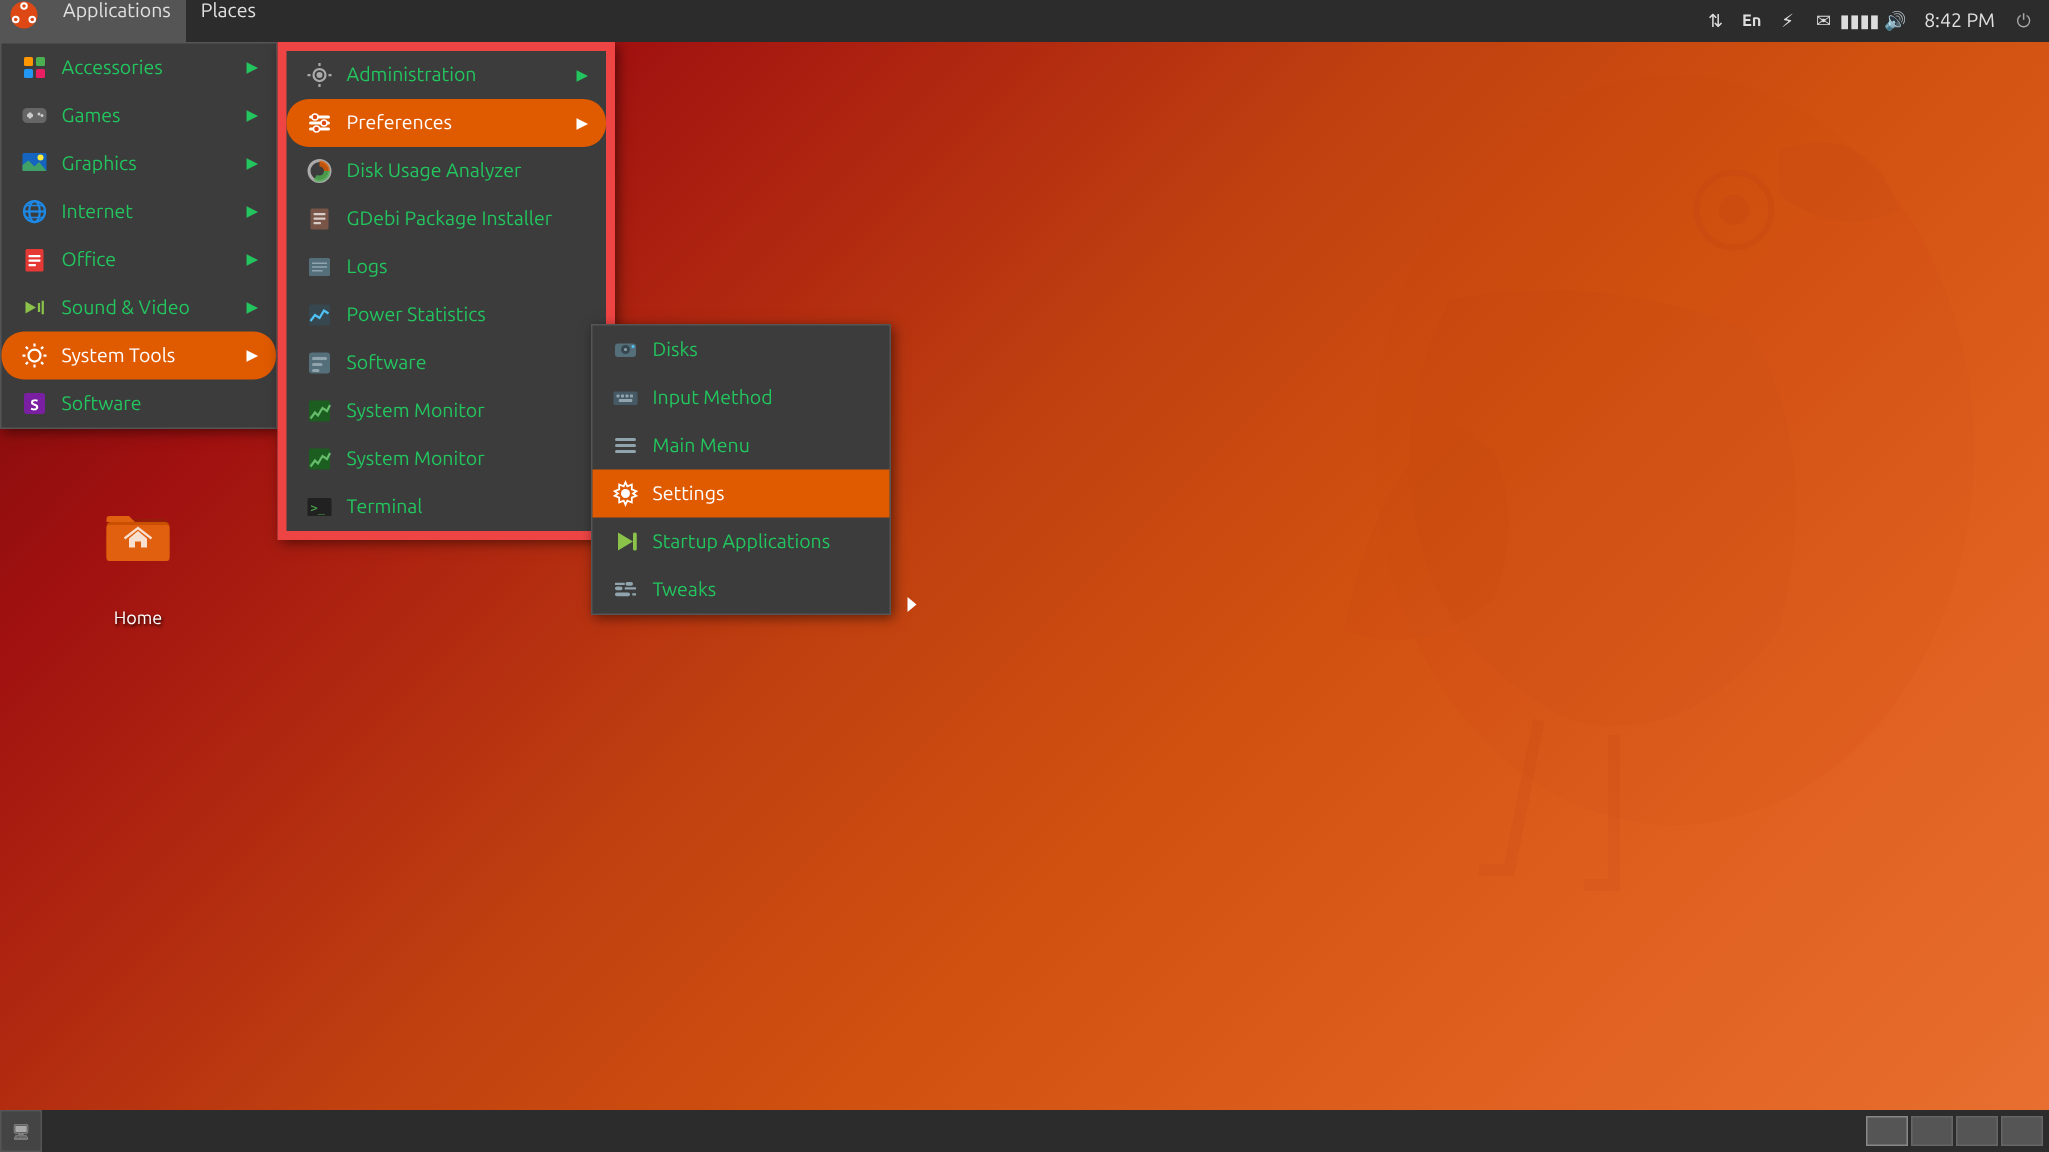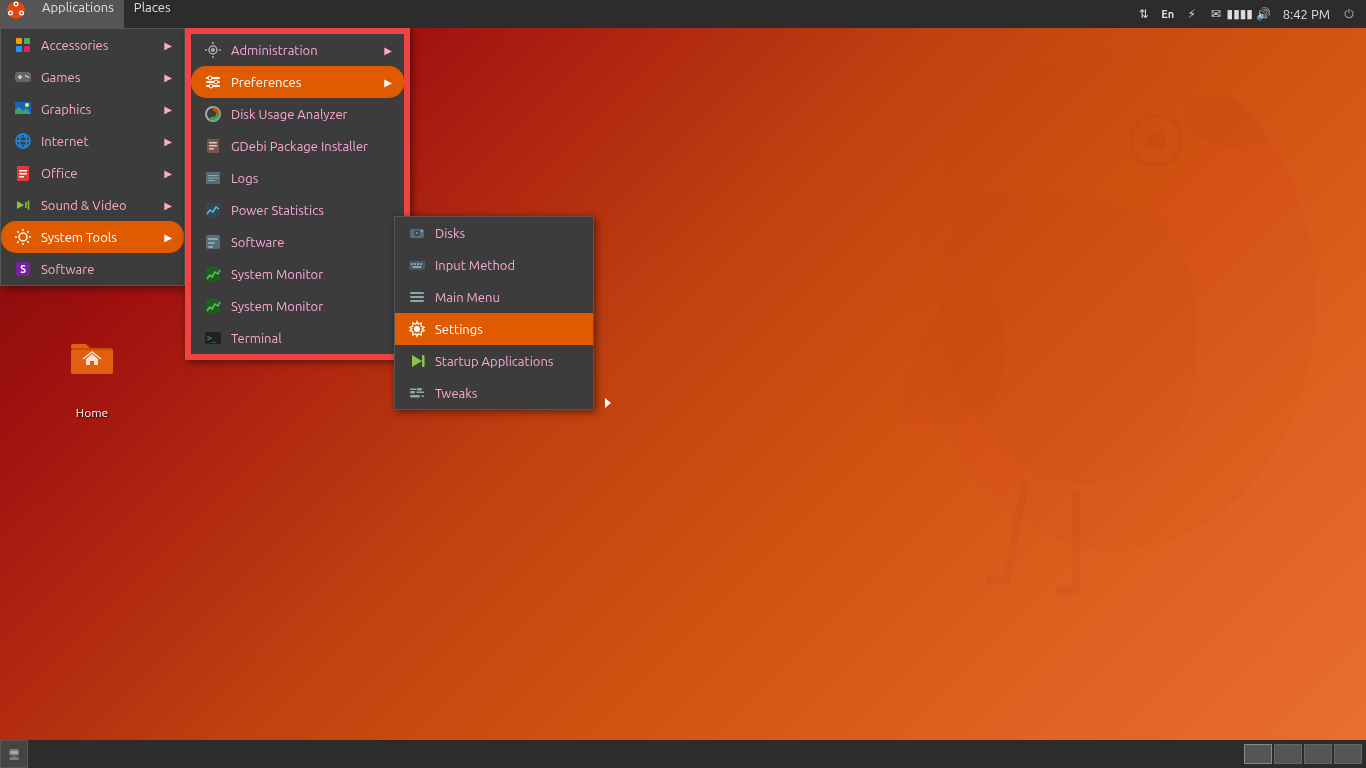--- a/index.html
+++ b/index.html
@@ -102,21 +102,21 @@
       min-width: 185px;
       z-index: 500;
       box-shadow: 2px 2px 8px rgba(0,0,0,0.5);
     }
 
     .dropdown-item {
       display: flex;
       align-items: center;
       gap: 8px;
       padding: 6px 12px;
-      color: #f9a8d4;
+      color: #22c55e;
       cursor: pointer;
       font-size: 13px;
       position: relative;
     }
 
     .dropdown-item .arrow {
       margin-left: auto;
       font-size: 10px;
     }
 

